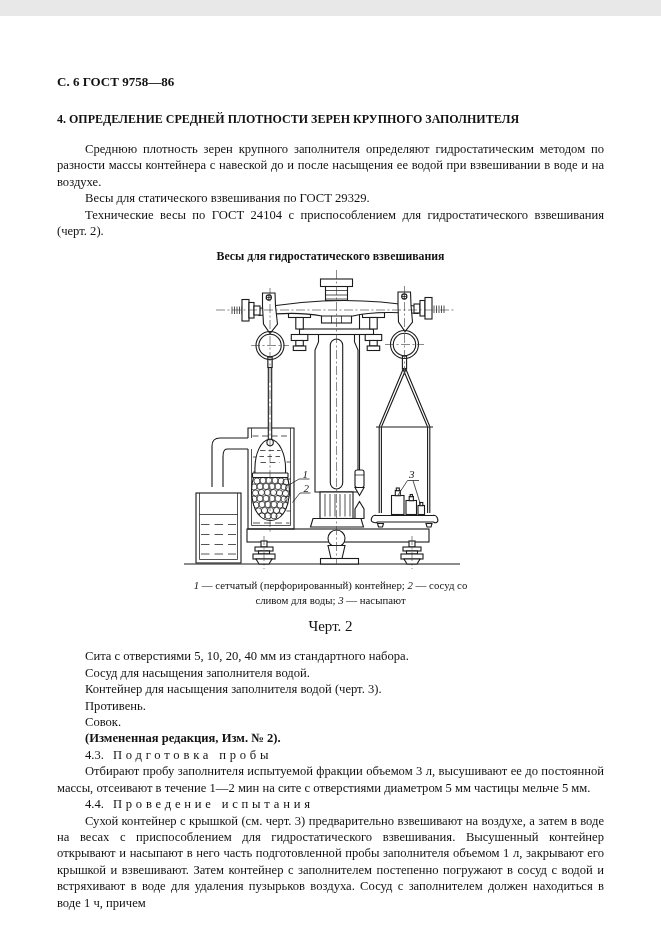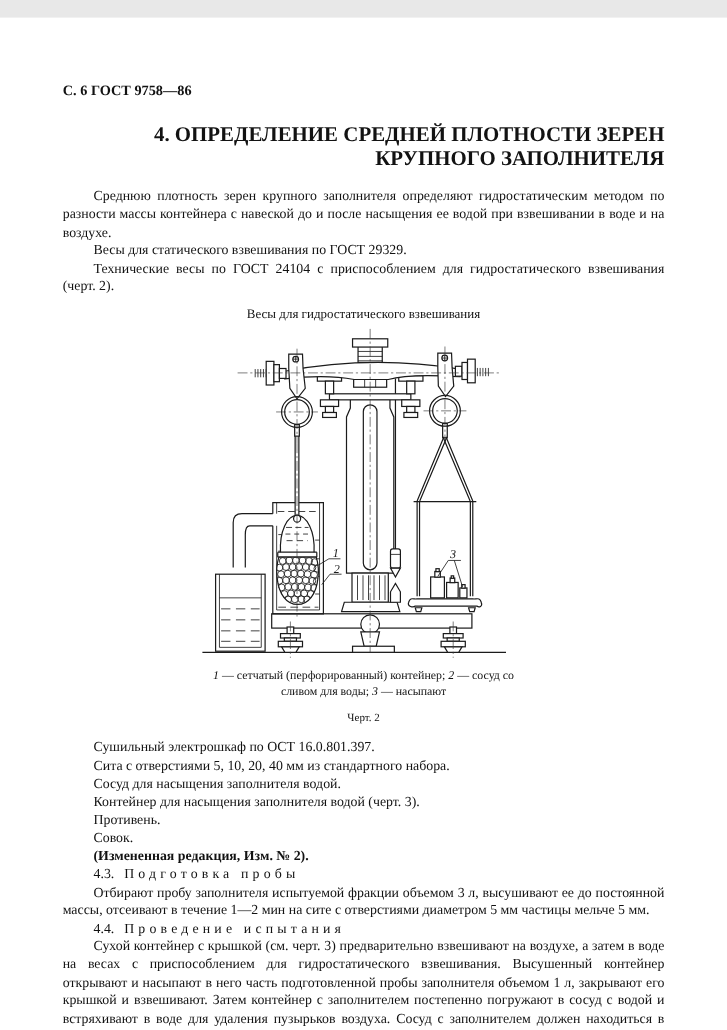--- a/index.html
+++ b/index.html
@@ -2,30 +2,30 @@
 <html lang="ru"><head>
 <meta charset="utf-8">
 <style>
   html,body{margin:0;padding:0;background:#e8e8e8;}
   .page{
     width:661px;height:936px;background:#ffffff;margin:16px auto;
     box-sizing:border-box;padding:58px 57px 0 57px;
     font-family:"Liberation Serif", serif;color:#121212;position:relative;overflow:hidden;
   }
   .doc-header{font-weight:bold;font-size:13px;margin:0 0 22px 0;}
-  .section-title{font-weight:bold;font-size:19px;text-align:right;margin:0 0 14px 0;}
+  .section-title{font-weight:bold;font-size:12px;text-align:left;margin:0 0 14px 0;}
   .para{margin:0;font-size:12.6px;line-height:16.4px;text-align:justify;text-indent:28px;}
   .para.b{font-weight:bold;}
   .clause .cnum{}
   .clause .spaced{margin-left:9px;letter-spacing:0.30em;}
-  .fig-title{text-align:center;font-weight:normal;font-size:11.8px;margin:10px 0 2px 0;}
+  .fig-title{text-align:center;font-weight:bold;font-size:11.8px;margin:10px 0 2px 0;}
   .fig-svg{display:block;margin:0 auto;}
   .fig-caption{text-align:center;font-size:10.8px;line-height:14.5px;margin:2px auto 0;width:420px;}
   .fig-caption .it{font-style:italic;}
-  .fig-label{text-align:center;font-size:10px;margin:11px 0 13px 0;}
+  .fig-label{text-align:center;font-size:15px;margin:11px 0 13px 0;}
   svg .ln{stroke:#1b1b1b;fill:none;stroke-width:1.1;}
   svg .lw{stroke:#1b1b1b;fill:#ffffff;stroke-width:1.1;}
   svg .thin{stroke:#1b1b1b;fill:none;stroke-width:0.75;}
   svg .cl{stroke:#3a3a3a;fill:none;stroke-width:0.6;stroke-dasharray:9 2.5 2 2.5;}
   svg text{font-family:"Liberation Serif", serif;font-style:italic;font-size:11px;fill:#1b1b1b;}
 </style>
 </head>
 <body>
 
 <div class="page">
@@ -265,21 +265,20 @@
         <path class="cl" d="M248.5 20 V110 M229 78.5 H268"></path>
         <path class="cl" d="M108 270 V303 M256 270 V303"></path>
       </g>
     </svg>
 
     <p class="fig-caption"><span class="it">1</span><span> — сетчатый (перфорированный) контейнер; </span><span class="it">2</span><span> — сосуд со</span><br><span>сливом для воды; </span><span class="it">3</span><span> — насыпают</span></p>
 
     <p class="fig-label">Черт. 2</p>
   </div>
 
-  <p class="para">Сушильный электрошкаф по ОСТ 16.0.801.397.</p>
   <p class="para">Сита с отверстиями 5, 10, 20, 40 мм из стандартного набора.</p>
   <p class="para">Сосуд для насыщения заполнителя водой.</p>
   <p class="para">Контейнер для насыщения заполнителя водой (черт. 3).</p>
   <p class="para">Противень.</p>
   <p class="para">Совок.</p>
   <p class="para b">(Измененная редакция, Изм. № 2).</p>
 
   <p class="para clause"><span class="cnum">4.3.</span><span class="spaced">Подготовка пробы</span></p>
   <p class="para">Отбирают пробу заполнителя испытуемой фракции объемом 3 л, высушивают ее до постоянной массы, отсеивают в течение 1—2 мин на сите с отверстиями диаметром 5 мм частицы мельче 5 мм.</p>
 

